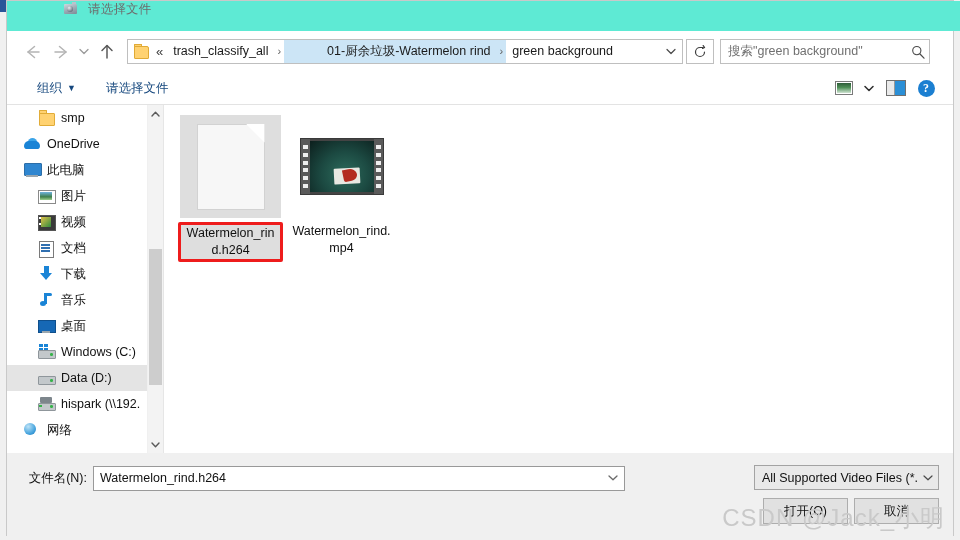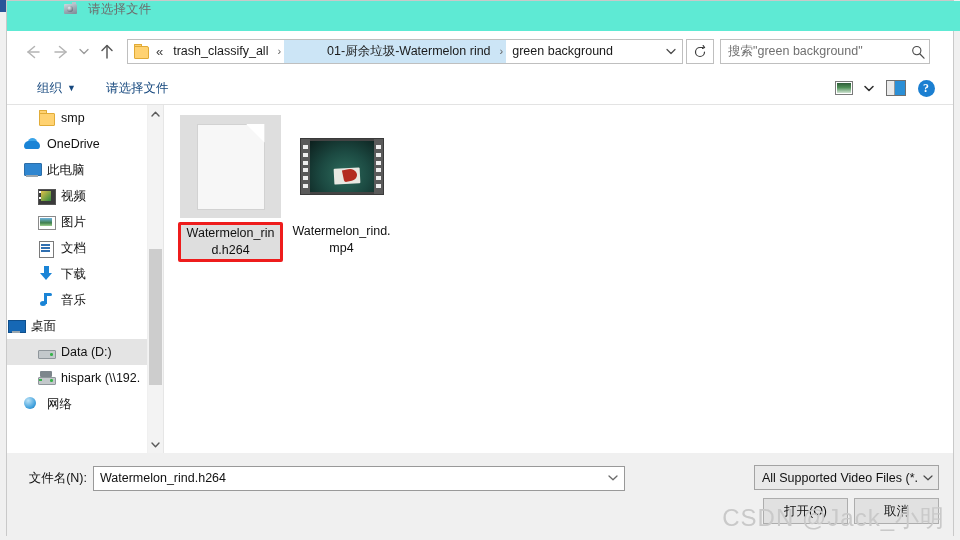--- a/index.html
+++ b/index.html
@@ -554,38 +554,38 @@
           <div class="nav-item" style="padding-left:16px">
             <span class="nav-ico ic-pc">
                 <i class="scr"></i>
                 <i class="base"></i>
               </span>
             <span class="nav-label">此电脑</span>
           </div>
 
 
           <div class="nav-item" style="padding-left:30px">
+            <span class="nav-ico ic-pic">
+                <i class="fr"></i>
+                <i class="img"></i>
+              </span>
+            <span class="nav-label">图片</span>
+          </div>
+
+          <div class="nav-item" style="padding-left:30px">
             <span class="nav-ico ic-video">
                 <i class="fr"></i>
                 <i class="inn"></i>
                 <i class="sp1"></i>
                 <i class="sp2"></i>
               </span>
             <span class="nav-label">视频</span>
           </div>
 
           <div class="nav-item" style="padding-left:30px">
-            <span class="nav-ico ic-pic">
-                <i class="fr"></i>
-                <i class="img"></i>
-              </span>
-            <span class="nav-label">图片</span>
-          </div>
-
-          <div class="nav-item" style="padding-left:30px">
             <span class="nav-ico ic-doc">
                 <i class="fr"></i>
                 <i class="l1"></i>
                 <i class="l2"></i>
                 <i class="l3"></i>
               </span>
             <span class="nav-label">文档</span>
           </div>
 
           <div class="nav-item" style="padding-left:30px">
@@ -598,28 +598,41 @@
 
           <div class="nav-item" style="padding-left:30px">
             <span class="nav-ico ic-music">
                 <i class="note"></i>
                 <i class="flag"></i>
                 <i class="ball"></i>
               </span>
             <span class="nav-label">音乐</span>
           </div>
 
-          <div class="nav-item" style="">
+          <div class="nav-item" style="padding-left:30px">
             <span class="nav-ico ic-desk">
                 <i class="scr"></i>
                 <i class="base"></i>
               </span>
             <span class="nav-label">桌面</span>
           </div>
 
+          <div class="nav-item" style="padding-left:30px">
+            <span class="nav-ico ic-drive">
+              <span class="winlogo">
+                  <i style="left:0;top:0;"></i>
+                  <i style="left:5px;top:0;"></i>
+                  <i style="left:0;top:4px;"></i>
+                  <i style="left:5px;top:4px;"></i>
+                </span>
+              <i class="body"></i>
+                <i class="led"></i>
+            </span>
+            <span class="nav-label">Windows (C:)</span>
+          </div>
 
           <div class="nav-item selected" style="padding-left:30px">
             <span class="nav-ico ic-drive">
                 <i class="body"></i>
                 <i class="led"></i>
               </span>
             <span class="nav-label">Data (D:)</span>
           </div>
 
           <div class="nav-item" style="padding-left:30px">

